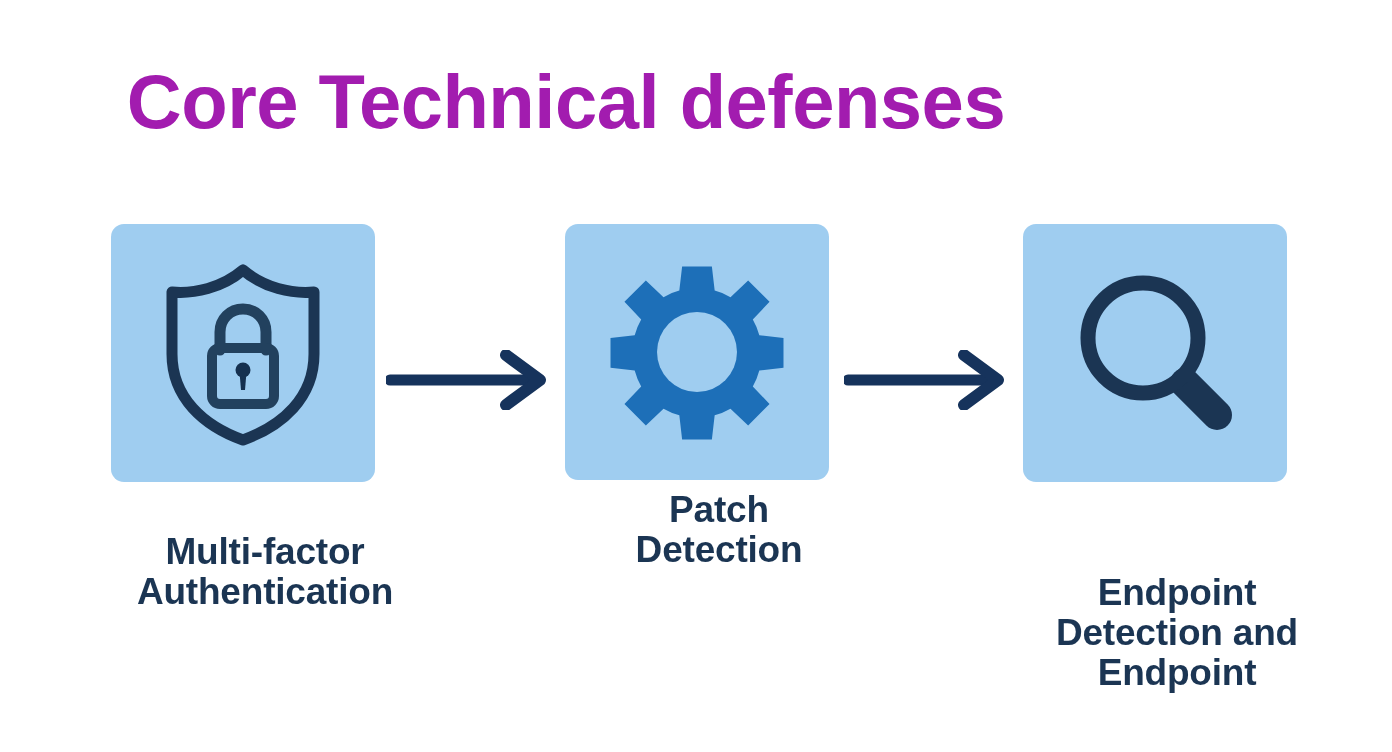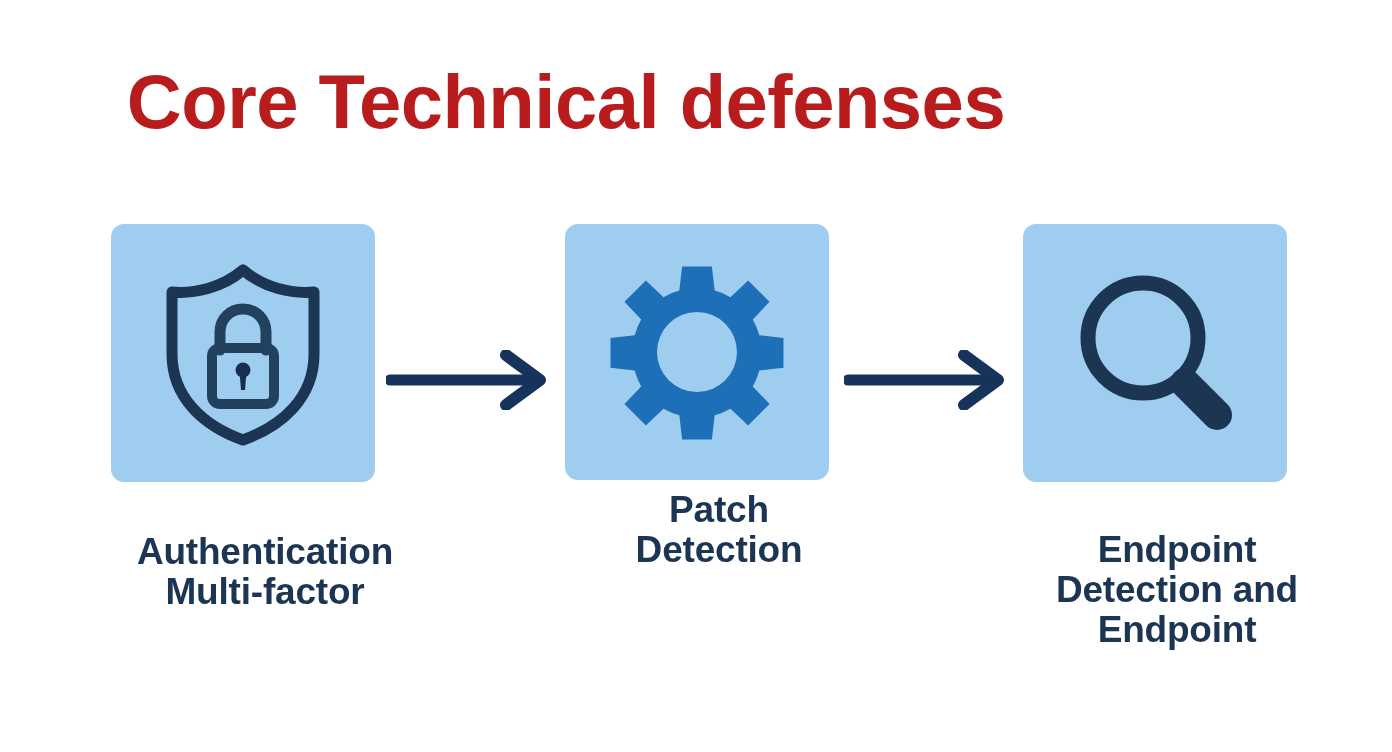--- a/index.html
+++ b/index.html
@@ -26,21 +26,21 @@
   
   .page-title {
     position: absolute;
     top: 62px;
     left: 0;
     width: 1132px;
     text-align: center;
     font-size: 76px;
     font-weight: 700;
     letter-spacing: -0.5px;
-    color: #b91c1c;
+    color: #a21caf;
     line-height: 1.05;
     white-space: nowrap;
   }
 
   
   .flow {
     position: absolute;
     top: 224px;
     left: 0;
     width: 1392px;
@@ -76,21 +76,21 @@
     font-size: 37px;
     font-weight: 700;
     line-height: 1.08;
     color: #1b3553;
     letter-spacing: -0.2px;
   }
   .step-label .ln { display: block; }
 
   .label-1 { padding-top: 50px; }
   .label-2 { padding-top: 10px; }
-  .label-3 { padding-top: 48px; }
+  .label-3 { padding-top: 48px; margin-top: 43px; }
 
   
   .arrow {
     position: absolute;
     top: 126px;
     height: 60px;
   }
   .arrow-1 { left: 386px; width: 168px; }
   .arrow-2 { left: 844px; width: 168px; }
 </style>
@@ -119,22 +119,22 @@
             <path d="M62 92 L62 74 C62 61, 72 51, 85 51 C98 51, 108 61, 108 74 L108 92" fill="none" stroke="#22415e" stroke-width="11" stroke-linecap="round" stroke-linejoin="round"></path>
 
             <rect x="54" y="90" width="62" height="56" rx="8" fill="none" stroke="#22415e" stroke-width="10"></rect>
 
             <circle cx="85" cy="112" r="7.5" fill="#15304f"></circle>
             <path d="M81.5 114 L88.5 114 L87 132 L83 132 Z" fill="#15304f"></path>
           </svg>
         </span>
       </div>
       <div class="step-label label-1">
+        <span class="ln">Multi-factor</span>
         <span class="ln">Authentication</span>
-        <span class="ln">Multi-factor</span>
       </div>
     </div>
 
     <div class="arrow arrow-1">
       <svg width="168" height="60" viewBox="0 0 168 60" aria-hidden="true">
         <path d="M4 30 L148 30" stroke="#16335c" stroke-width="11" stroke-linecap="round" fill="none"></path>
         <path d="M120 5 L154 30 L120 55" stroke="#16335c" stroke-width="12" stroke-linecap="round" stroke-linejoin="round" fill="none"></path>
       </svg>
     </div>
 

